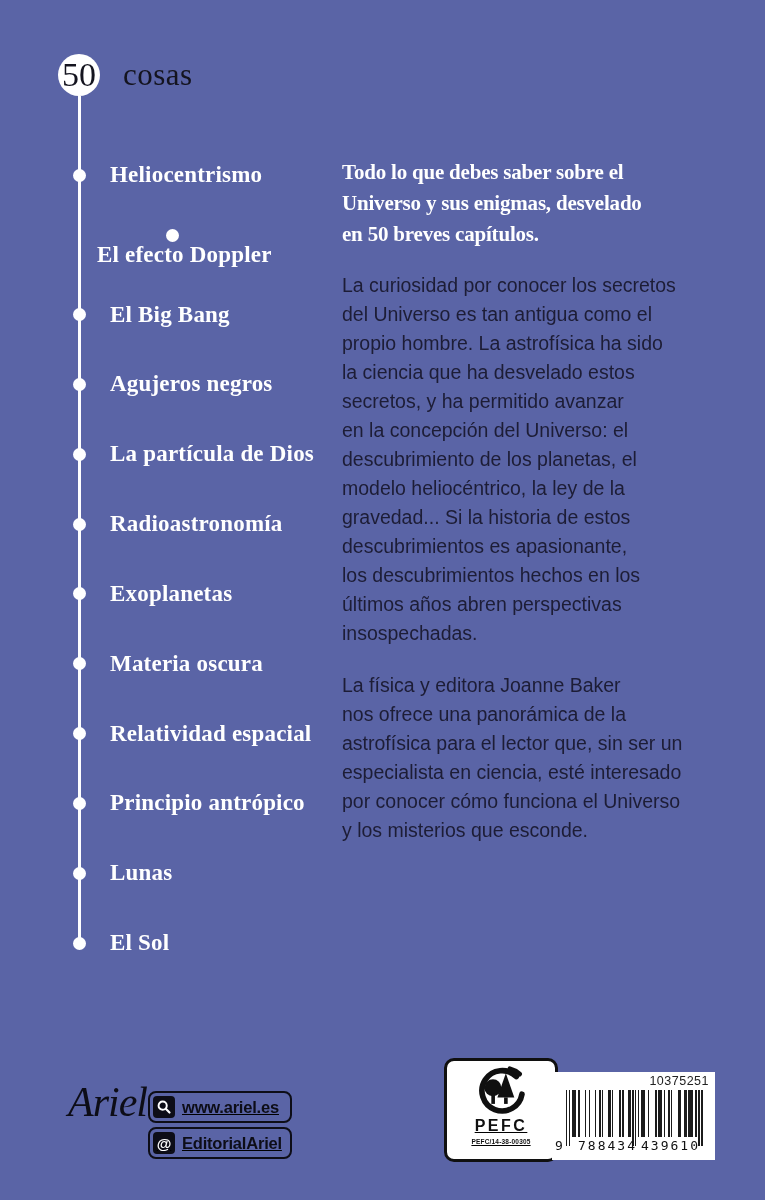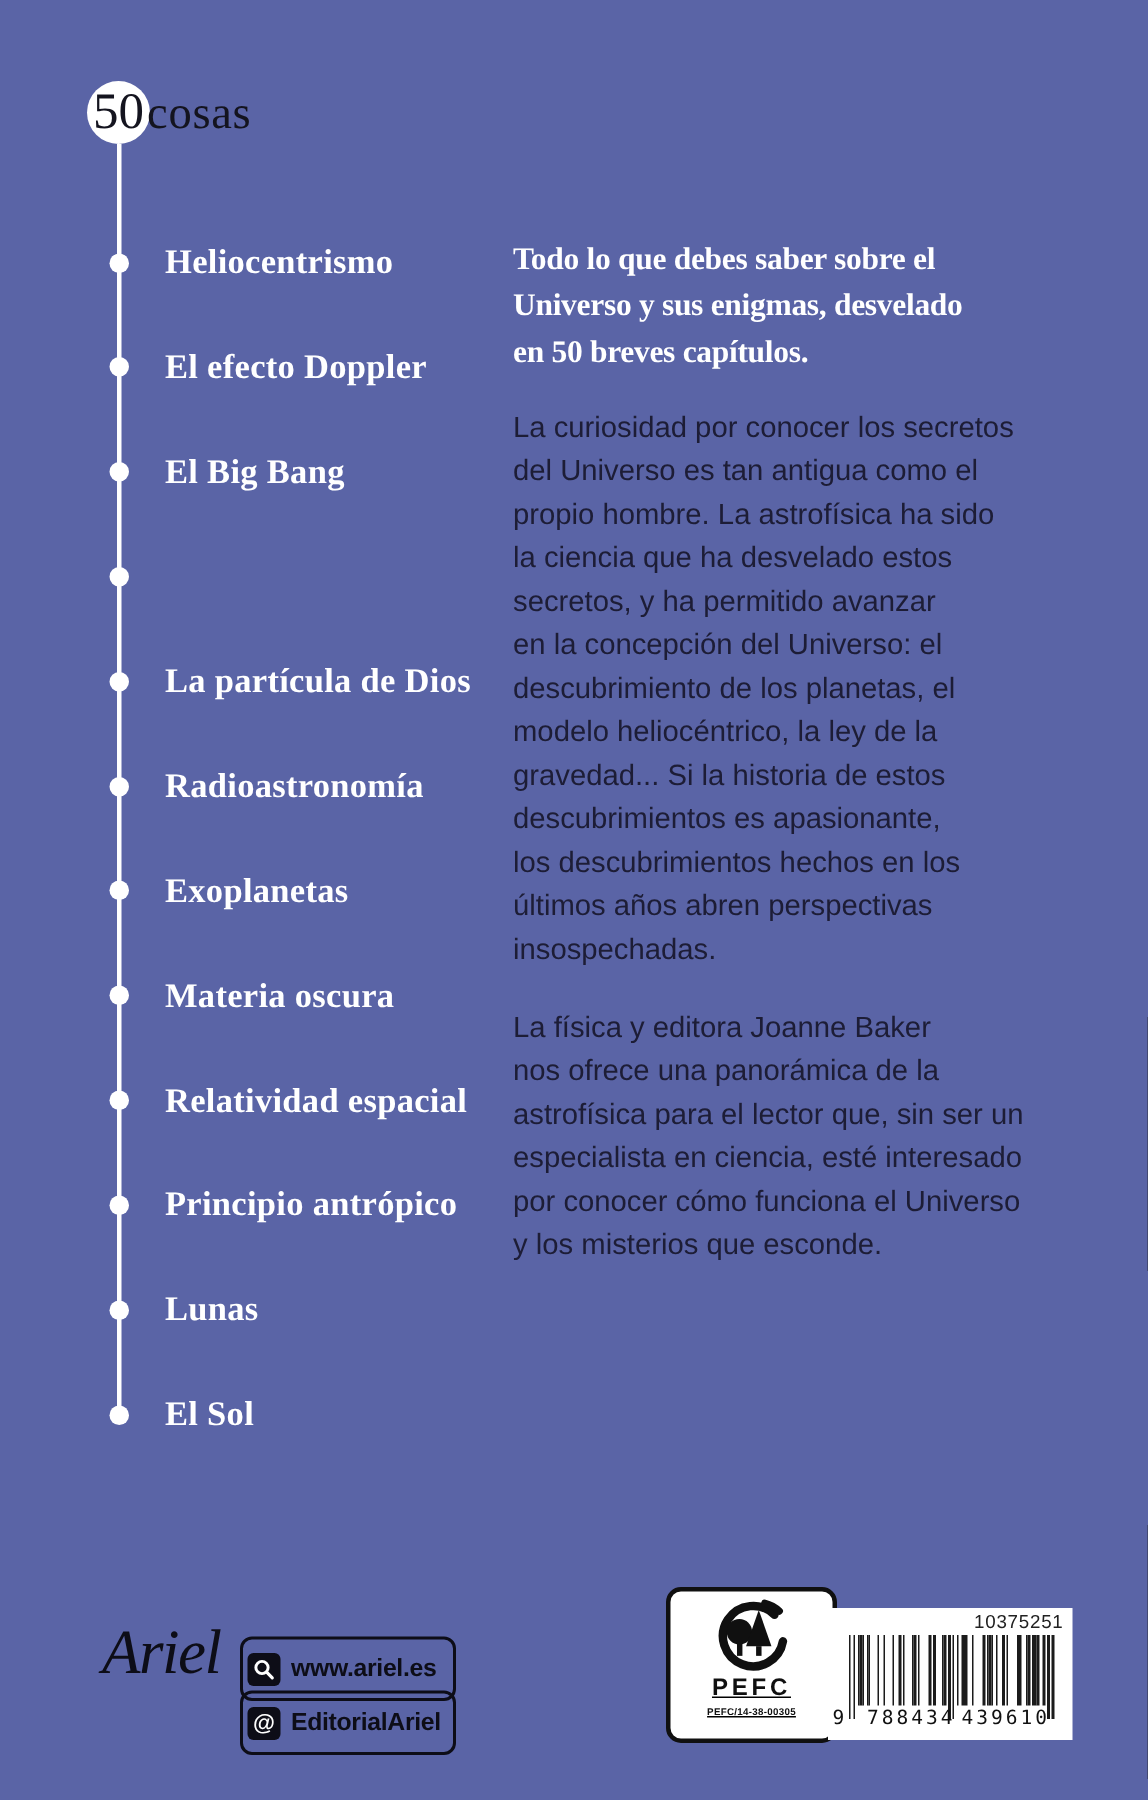--- a/index.html
+++ b/index.html
@@ -12,21 +12,21 @@
     font-family:"Liberation Sans",sans-serif;
   }
   
   .series-circle{
     position:absolute;left:58px;top:54px;width:42px;height:42px;
     background:#ffffff;border-radius:50%;
     display:flex;align-items:center;justify-content:center;
     font-family:"Liberation Serif",serif;font-size:34px;color:#14141f;
   }
   .series-word{
-    position:absolute;left:98px;top:57px;
+    position:absolute;left:123px;top:57px;
     font-family:"Liberation Serif",serif;font-size:31px;color:#14141f;
     letter-spacing:.5px;
   }
   
   .rail{
     position:absolute;left:78px;top:96px;width:3px;height:847px;
     background:#ffffff;
   }
   .topic-row{
     position:absolute;left:73px;height:32px;
@@ -55,23 +55,23 @@
   }
   .para1{top:271px;}
   .para2{top:671px;}
   
   .publisher-logo{
     position:absolute;left:68px;top:1078px;
     font-family:"Liberation Serif",serif;font-style:italic;
     font-size:42px;color:#0d0d17;letter-spacing:-1px;
   }
   .badge{
-    position:absolute;left:160px;width:144px;height:43px;
+    position:absolute;left:148px;width:144px;height:32px;
     border:2px solid #0d0d17;border-radius:8px;
-    display:flex;align-items:center;box-sizing:border-box;
+    display:flex;align-items:center;box-sizing:border-box;text-decoration:underline;
   }
   .badge-web{top:1091px;}
   .badge-social{top:1127px;}
   .badge-icon{
     width:22px;height:22px;border-radius:4px;background:#0d0d17;
     margin-left:3px;flex:0 0 22px;
     display:flex;align-items:center;justify-content:center;
     color:#ffffff;font-size:15px;font-weight:bold;
   }
   .badge-label{
@@ -125,30 +125,31 @@
     <span>50</span>
   </div>
   <div class="series-word">cosas</div>
 
   <div class="rail"></div>
   <div id="topics">
       <div class="topic-row" style="top: 159px;">
         <span class="topic-dot"></span>
         <span class="topic-label">Heliocentrismo</span>
       </div>
-      <div class="topic-row" style="top: 228.82px;">
+      <div class="topic-row" style="top: 228.82px; flex-direction: column;">
         <span class="topic-dot"></span>
         <span class="topic-label">El efecto Doppler</span>
       </div>
       <div class="topic-row" style="top: 298.64px;">
         <span class="topic-dot"></span>
         <span class="topic-label">El Big Bang</span>
       </div>
       <div class="topic-row" style="top: 368.46px;">
         <span class="topic-dot"></span>
+        <span class="topic-label">Agujeros negros</span>
       </div>
       <div class="topic-row" style="top: 438.28px;">
         <span class="topic-dot"></span>
         <span class="topic-label">La partícula de Dios</span>
       </div>
       <div class="topic-row" style="top: 508.1px;">
         <span class="topic-dot"></span>
         <span class="topic-label">Radioastronomía</span>
       </div>
       <div class="topic-row" style="top: 577.92px;">

